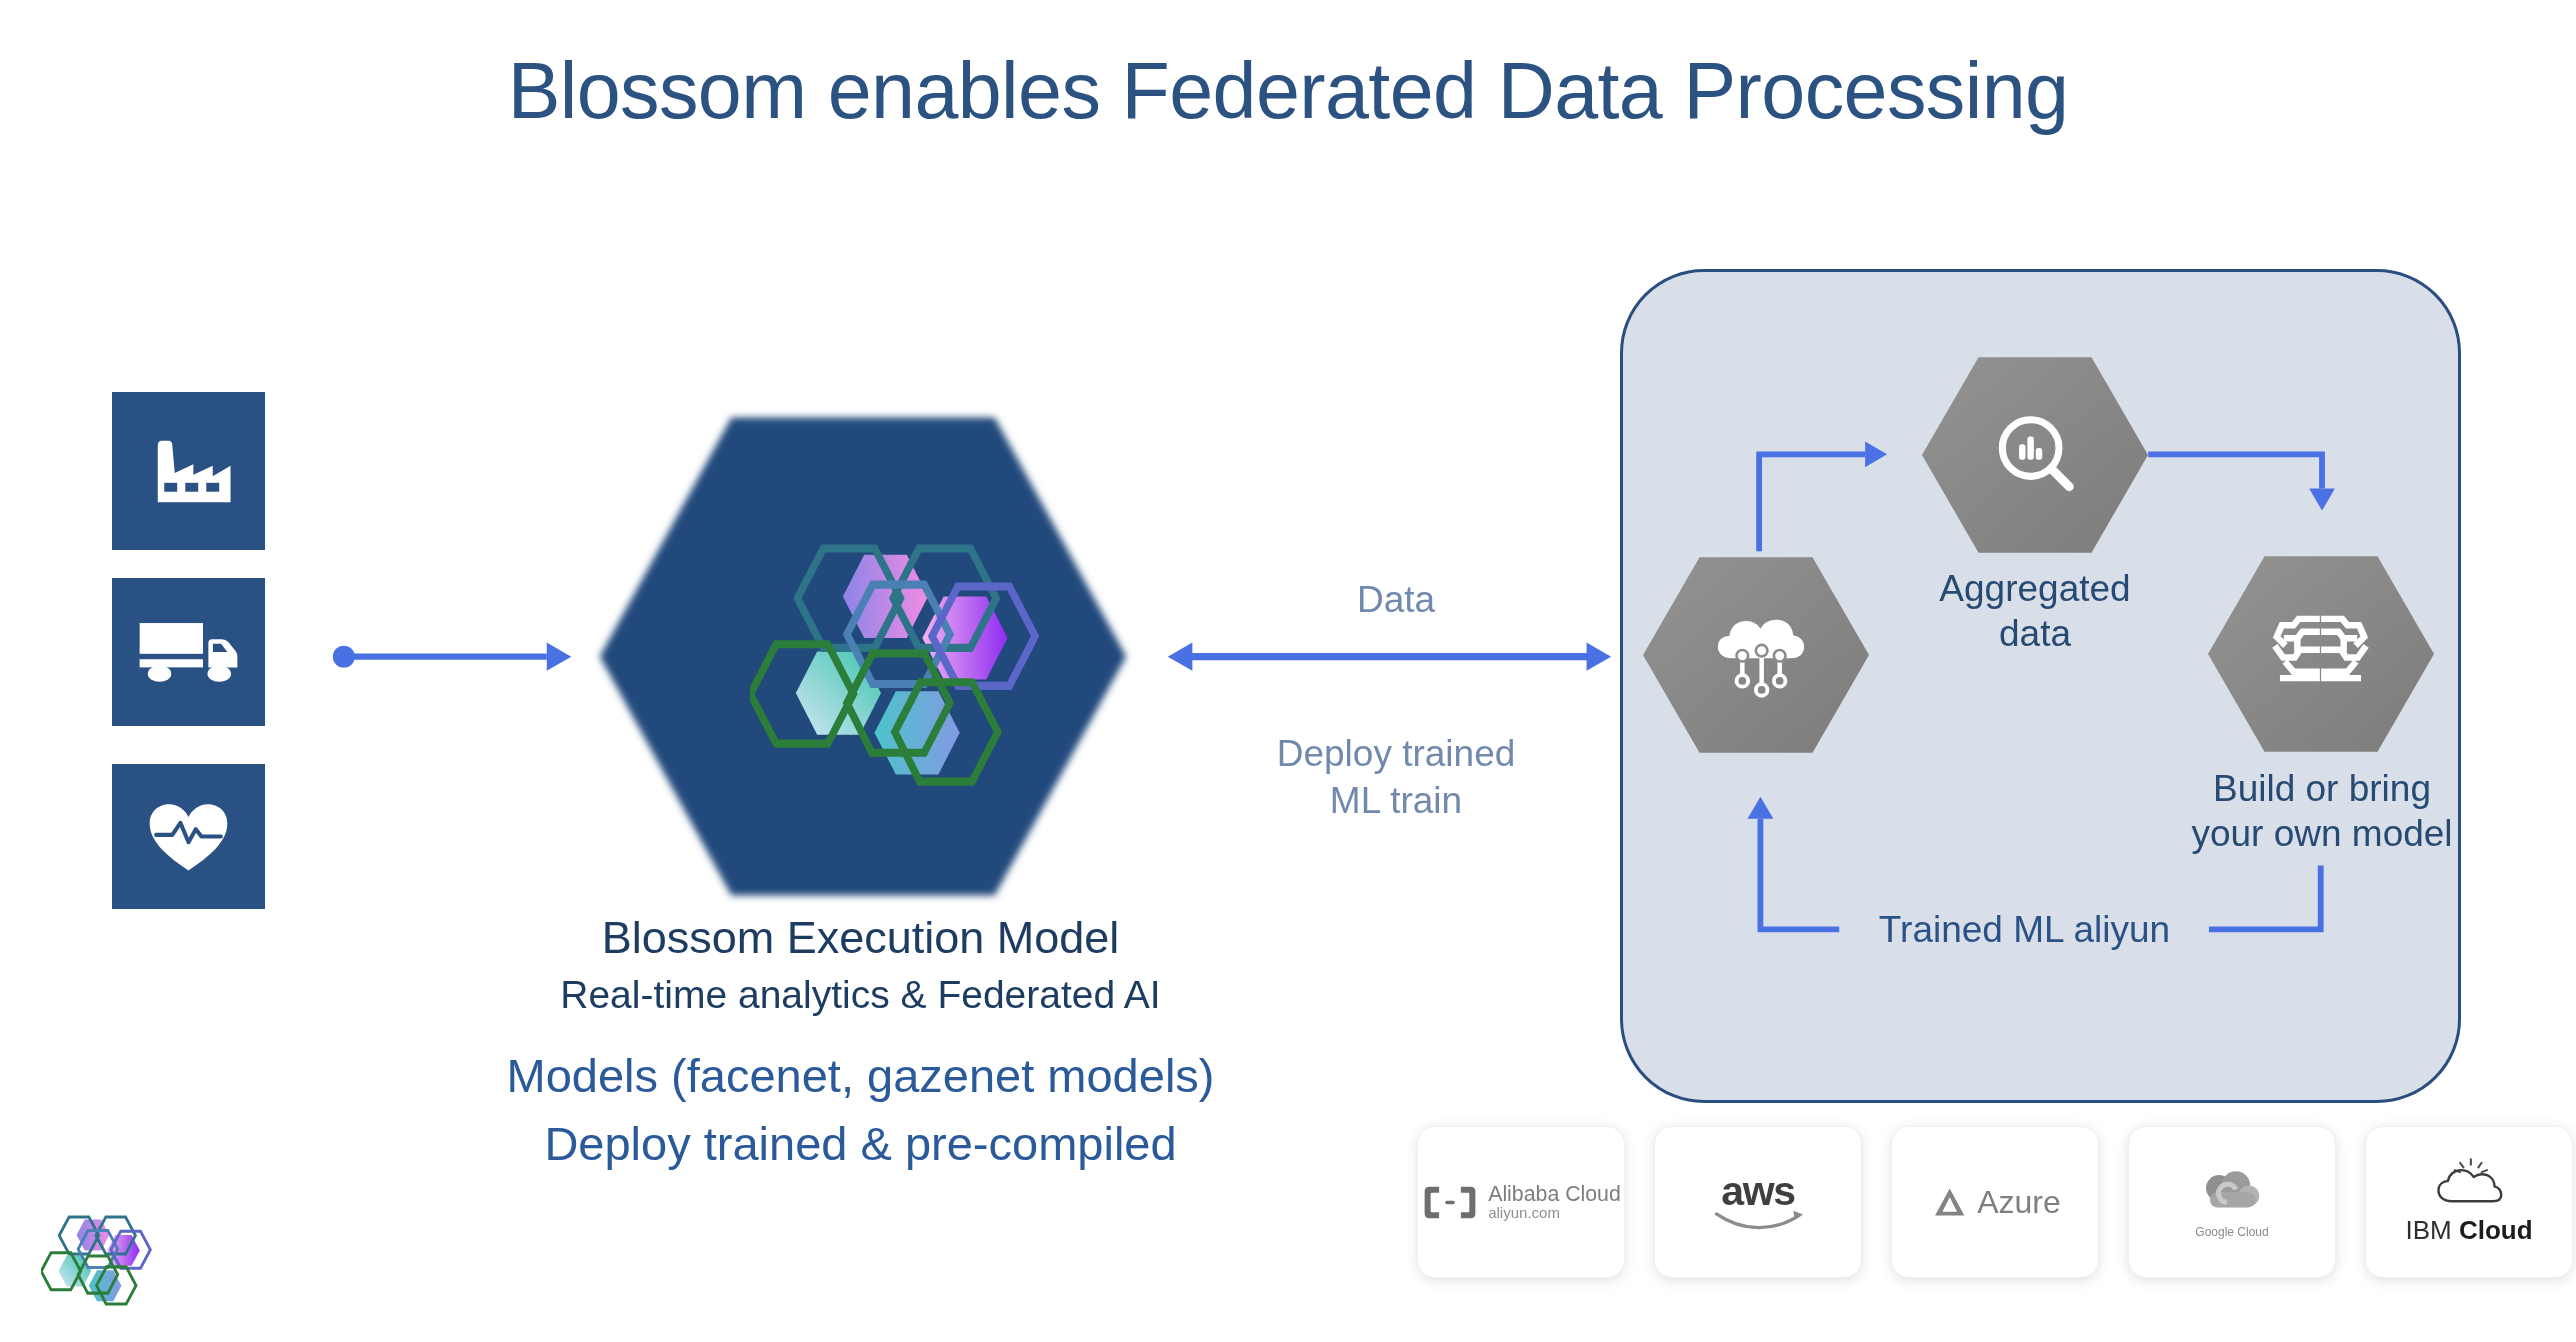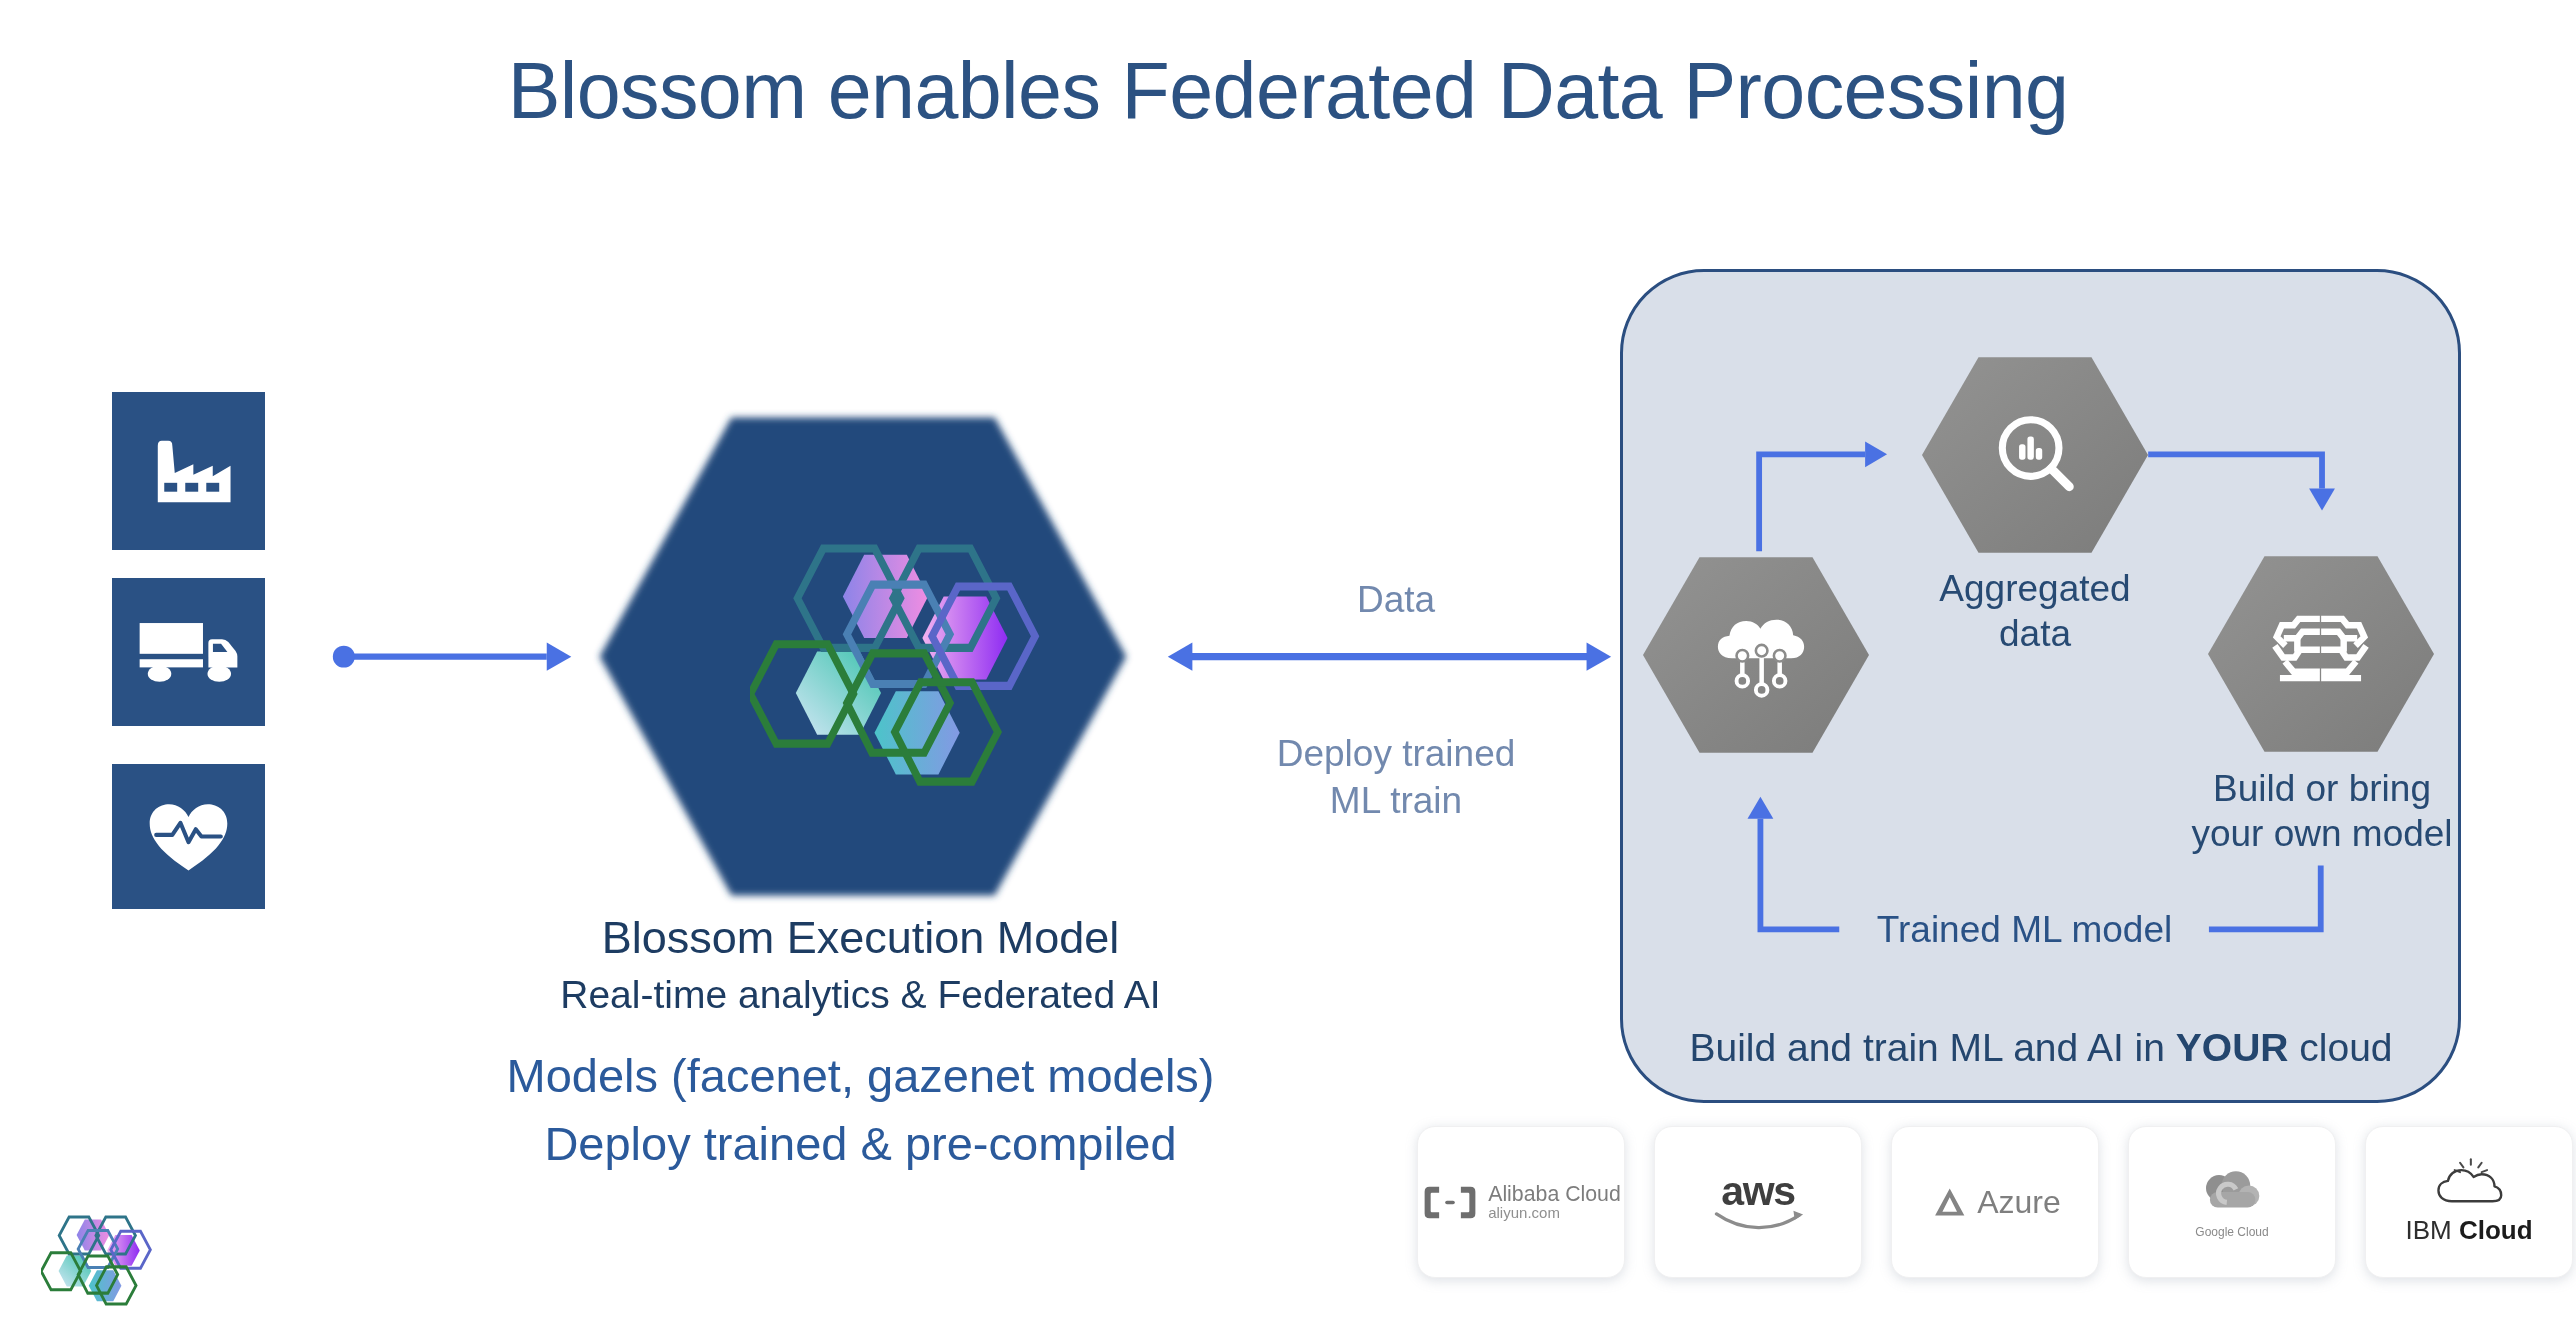--- a/index.html
+++ b/index.html
@@ -212,24 +212,21 @@
   </svg>
 
   <div class="abs ctr panel-navy" id="aggregated-label">
     <div>Aggregated</div>
     <div>data</div>
   </div>
   <div class="abs ctr panel-navy" id="build-bring-label">
     <div>Build or bring</div>
     <div>your own model</div>
   </div>
-  <div class="abs ctr" id="trained-label">Trained ML model</div>
-  <div class="abs ctr" id="panel-bottom-text">
-    <span>Build and train ML and AI in </span><b>YOUR</b><span> cloud</span>
-  </div>
+  <div class="abs ctr" id="trained-label">Trained ML aliyun</div>
 
   <svg class="abs" style="left:0;top:0;pointer-events:none;" width="2576" height="1343" viewBox="0 0 3986 2078">
     <g stroke="#4a71e3" stroke-width="10" fill="none">
       <line x1="532" y1="1016" x2="846" y2="1016"></line>
       <line x1="1843" y1="1016" x2="2457" y2="1016" stroke-width="11"></line>
       <polyline points="2722,853 2722,703 2886,703" stroke-width="9"></polyline>
       <polyline points="3324,703 3593,703 3593,756" stroke-width="9"></polyline>
       <polyline points="2846,1438 2724,1438 2724,1267" stroke-width="9"></polyline>
       <polyline points="3591,1339 3591,1438 3418,1438" stroke-width="9"></polyline>
     </g>

